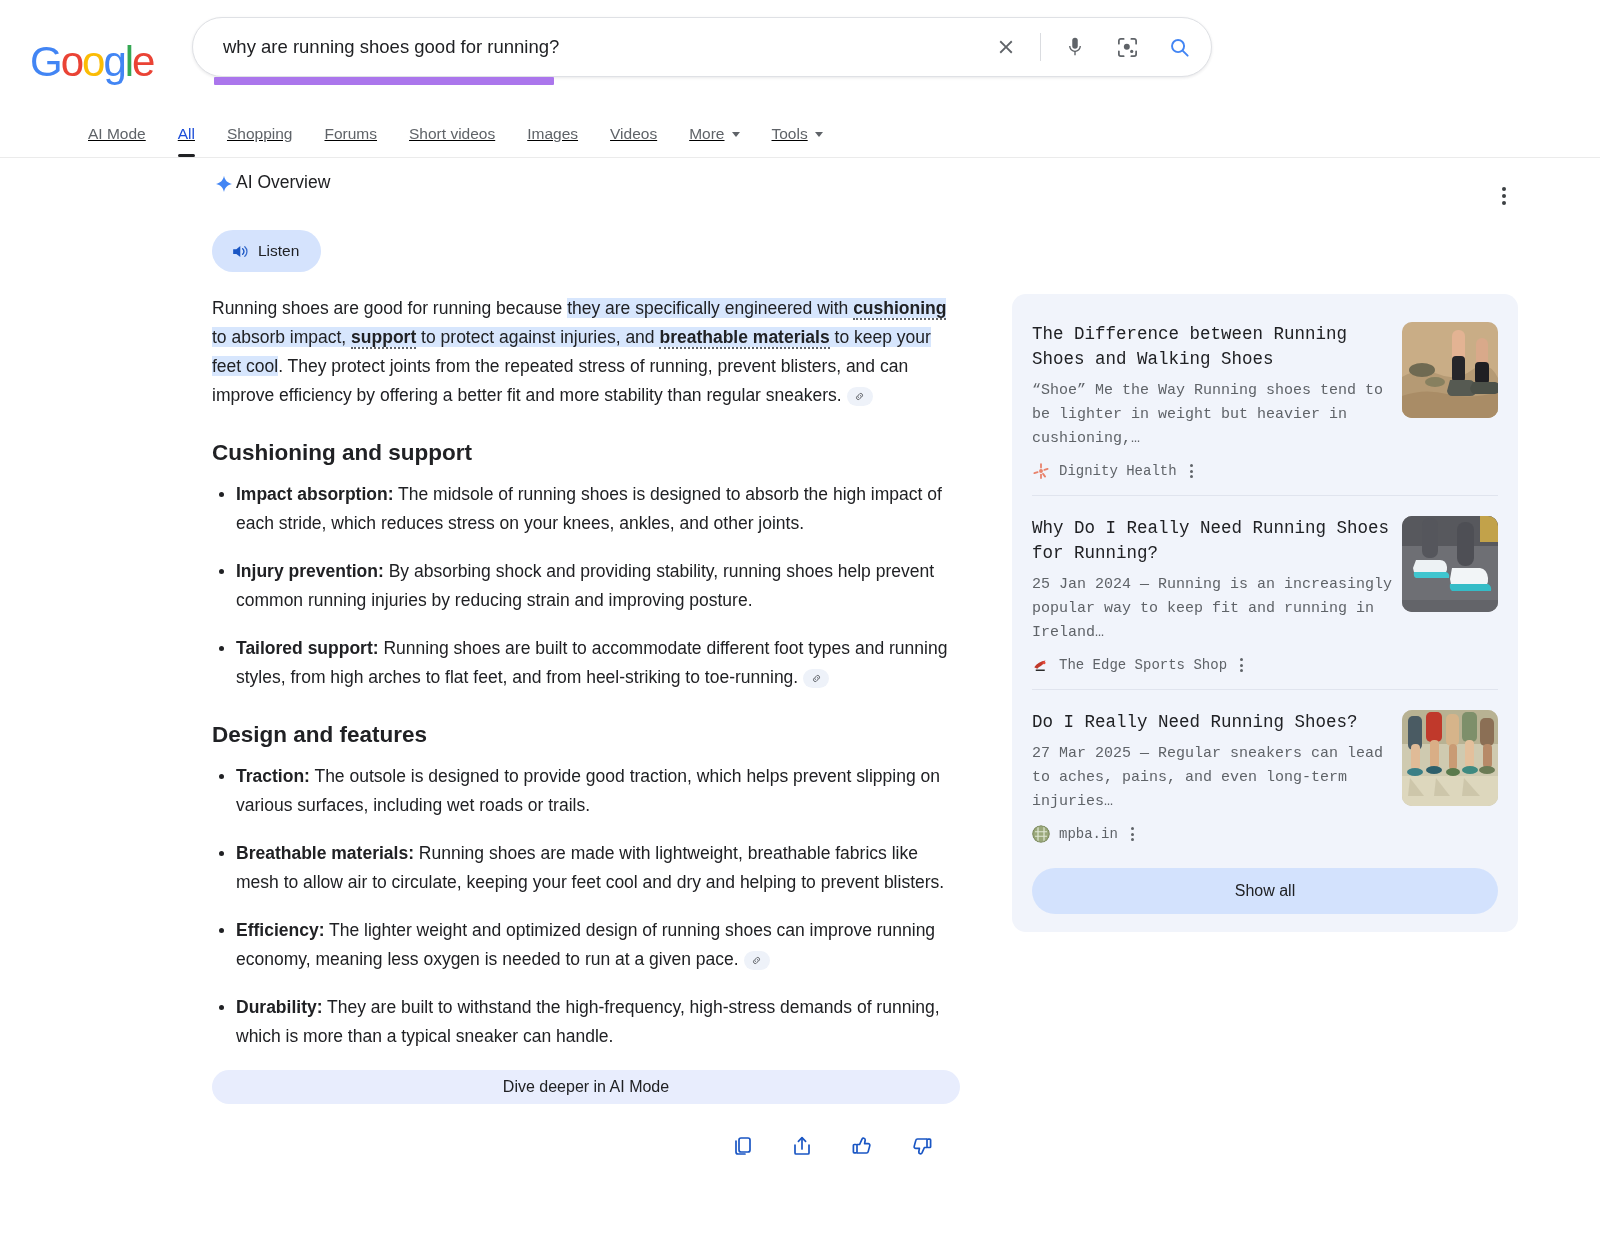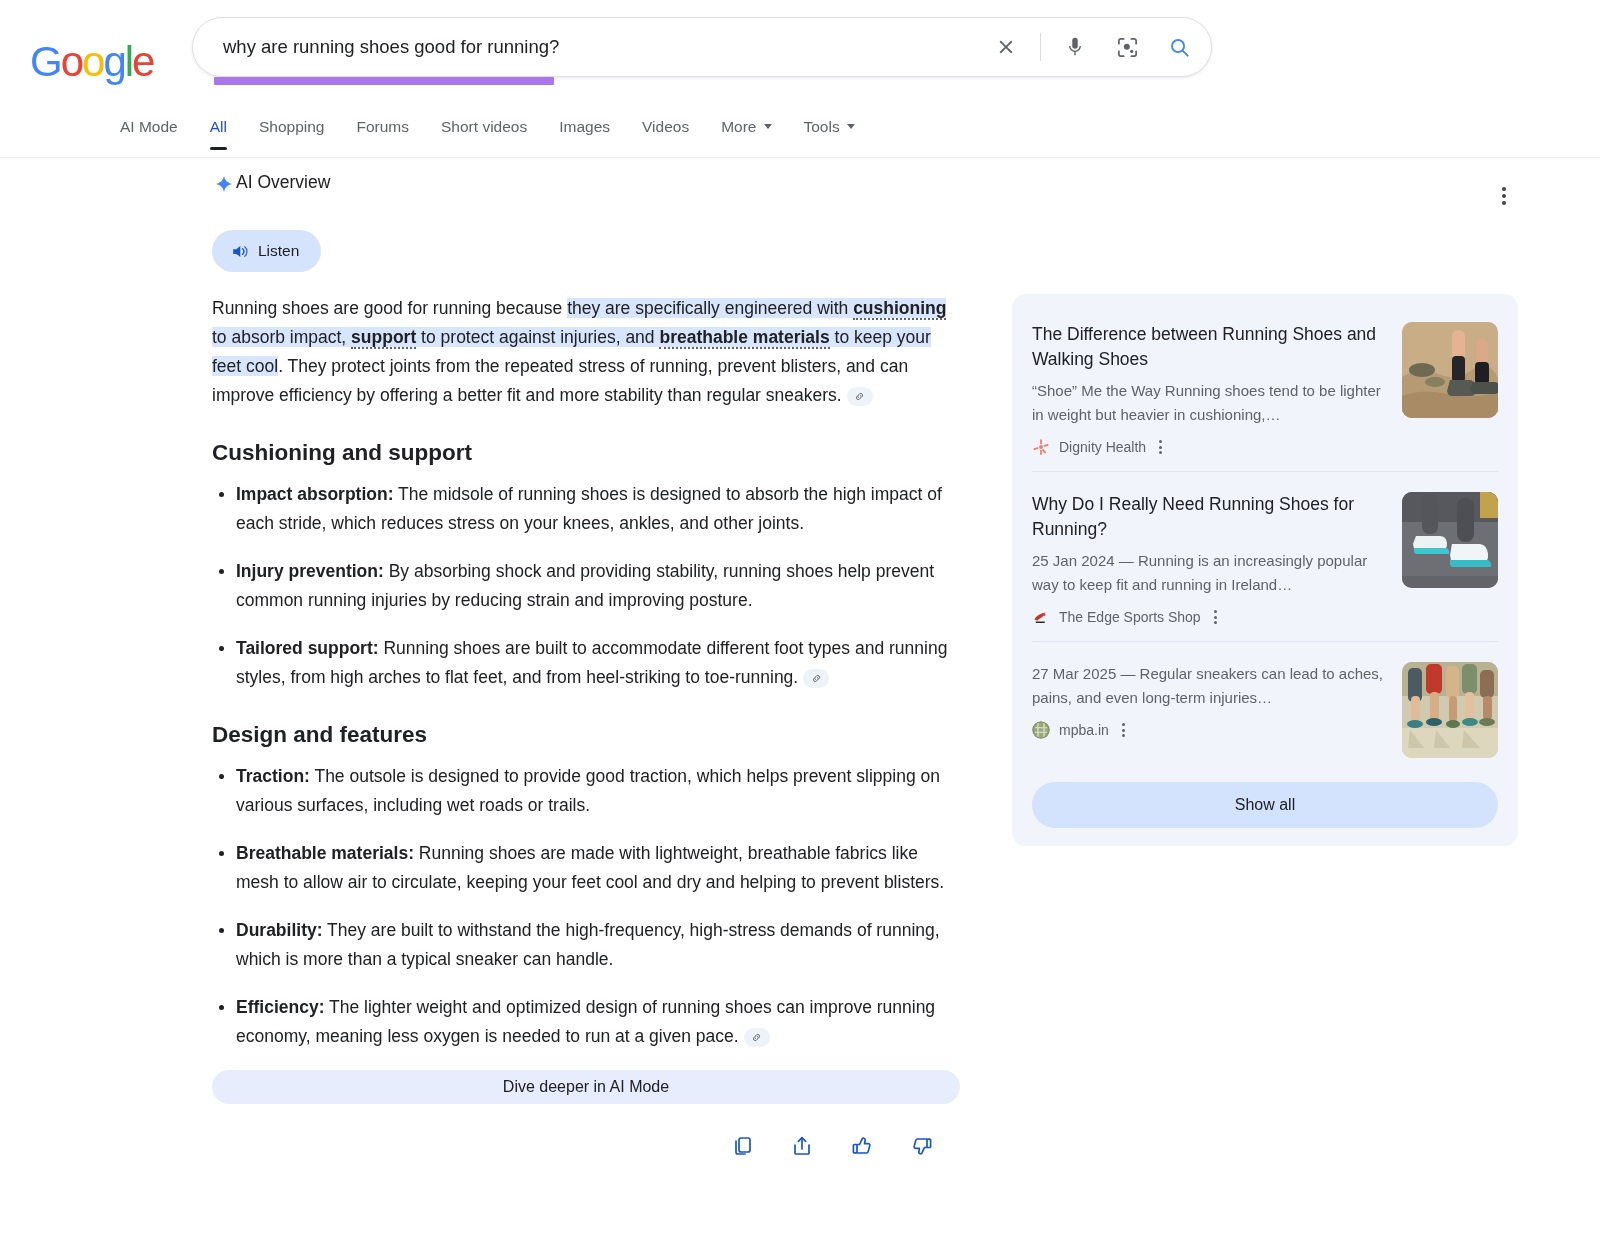--- a/index.html
+++ b/index.html
@@ -51,22 +51,22 @@
     position: absolute; left: 22px; top: 60px;
     width: 340px; height: 8px; border-radius: 1px;
     background: #ab76ec;
   }
 
   
   .tabsrow {
     position: relative;
     height: 48px;
     border-bottom: 1px solid #ebebeb;
-    padding-left: 120px;
-    display: flex; align-items: center;
+    padding-left: 88px;
+    display: flex; align-items: flex-end; text-decoration: underline;
   }
   .tab {
     position: relative;
     font-size: 15.5px; color: #5f6368;
     padding: 0 16px 14px 16px;
     cursor: pointer; white-space: nowrap;
     display: flex; align-items: center; gap: 5px;
   }
   .tab:first-child { padding-left: 0; }
   .tab.active { color: #1d4ed8; font-weight: 400; }
@@ -159,20 +159,21 @@
 
   
   .sources {
     background: #f1f4fb; border-radius: 14px;
     padding: 8px 20px 18px 20px;
   }
   .src-card {
     display: flex; gap: 8px;
     padding: 20px 0 14px 0;
     cursor: pointer;
+    font-family: Liberation Mono, monospace;
   }
   .src-card + .src-card { border-top: 1px solid #e0e4ee; }
   .src-body { flex: 1; min-width: 0; }
   .src-title {
     font-size: 17.5px; line-height: 25px; color: #202124;
     margin: 0 0 7px 0; font-weight: 400;
   }
   .src-snippet {
     font-size: 15px; line-height: 24px; color: #5f6368;
     margin: 0 0 10px 0;
@@ -318,27 +319,27 @@
                 <path d="M9.5 14.5a4 4 0 0 1 0-5.6l2.8-2.8a4 4 0 0 1 5.6 5.6l-1.4 1.4" fill="none" stroke="#5f6368" stroke-width="2" stroke-linecap="round"></path>
                 <path d="M14.5 9.5a4 4 0 0 1 0 5.6l-2.8 2.8a4 4 0 0 1-5.6-5.6l1.4-1.4" fill="none" stroke="#5f6368" stroke-width="2" stroke-linecap="round"></path>
               </svg>
             </span></li>
       </ul>
 
       <h2 class="sec">Design and features</h2>
       <ul class="bullets">
         <li><b>Traction:</b><span> The outsole is designed to provide good traction, which helps prevent slipping on various surfaces, including wet roads or trails.</span></li>
         <li><b>Breathable materials:</b><span> Running shoes are made with lightweight, breathable fabrics like mesh to allow air to circulate, keeping your feet cool and dry and helping to prevent blisters.</span></li>
-        <li><b>Durability:</b><span> They are built to withstand the high-frequency, high-stress demands of running, which is more than a typical sneaker can handle.</span></li>
         <li><b>Efficiency:</b><span> The lighter weight and optimized design of running shoes can improve running economy, meaning less oxygen is needed to run at a given pace.</span><span class="chip">
               <svg width="11" height="11" viewBox="0 0 24 24">
                 <path d="M9.5 14.5a4 4 0 0 1 0-5.6l2.8-2.8a4 4 0 0 1 5.6 5.6l-1.4 1.4" fill="none" stroke="#5f6368" stroke-width="2" stroke-linecap="round"></path>
                 <path d="M14.5 9.5a4 4 0 0 1 0 5.6l-2.8 2.8a4 4 0 0 1-5.6-5.6l1.4-1.4" fill="none" stroke="#5f6368" stroke-width="2" stroke-linecap="round"></path>
               </svg>
             </span></li>
+        <li><b>Durability:</b><span> They are built to withstand the high-frequency, high-stress demands of running, which is more than a typical sneaker can handle.</span></li>
       </ul>
 
       <button class="dive-btn">Dive deeper in AI Mode</button>
 
       <div class="actions">
         <div class="act-btn">
           <svg width="24" height="24" viewBox="0 0 24 24">
             <rect x="9" y="4" width="11" height="14" rx="2" fill="none" stroke="#1a56c4" stroke-width="1.7"></rect>
             <path d="M6 7v11a2 2 0 0 0 2 2h7" fill="none" stroke="#1a56c4" stroke-width="1.7" stroke-linecap="round"></path>
           </svg>
@@ -437,20 +438,21 @@
               <rect x="55" y="6" width="17" height="44" rx="8" fill="#4e4f55"></rect>
               <path d="M50 52h28q7 1 8 10t-8 12H56q-7 0-8-11z" fill="#f2f5f7"></path>
               <path d="M48 68h38q4 2 3 7H50q-3-2-2-7z" fill="#35bcc7"></path>
               <path d="M0 84h96v12H0z" fill="#636469"></path>
             </svg>
           </div>
         </div>
 
         <div class="src-card">
           <div class="src-body">
+            <p class="src-title">Do I Really Need Running Shoes?</p>
             <p class="src-snippet">27 Mar 2025 — Regular sneakers can lead to aches, pains, and even long-term injuries…</p>
             <div class="src-meta">
               <svg class="favicon" viewBox="0 0 24 24">
                 <circle cx="12" cy="12" r="11" fill="#9aa87a"></circle>
                 <path d="M4 9h16M4 15h16M8 3v18M16 3v18" stroke="#dfe6d3" stroke-width="1.6" fill="none"></path>
                 <circle cx="12" cy="12" r="11" fill="none" stroke="#7d8b60" stroke-width="1.6"></circle>
               </svg>
               <span class="src-site">mpba.in</span>
               <div class="meta-kebab">
                   <span></span>

